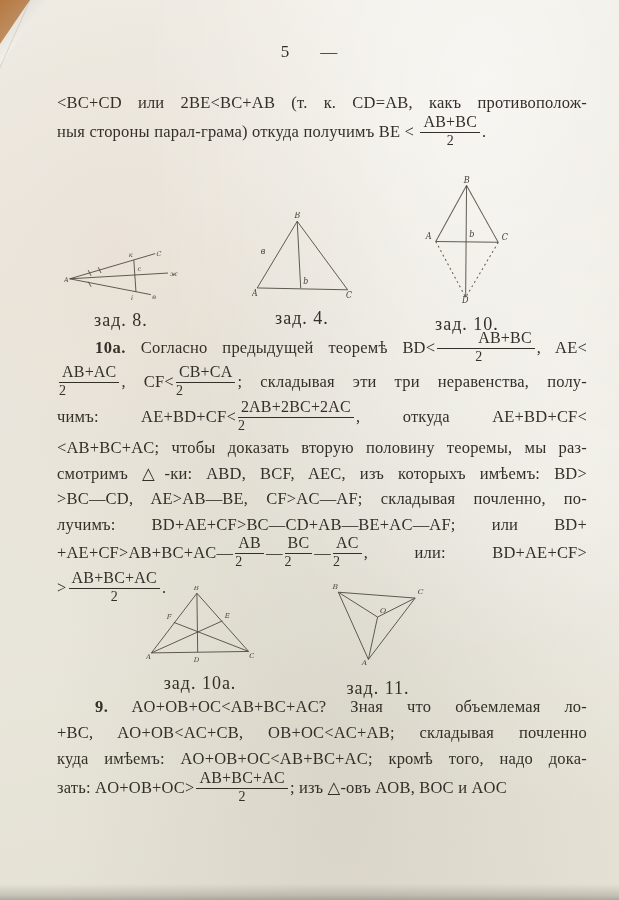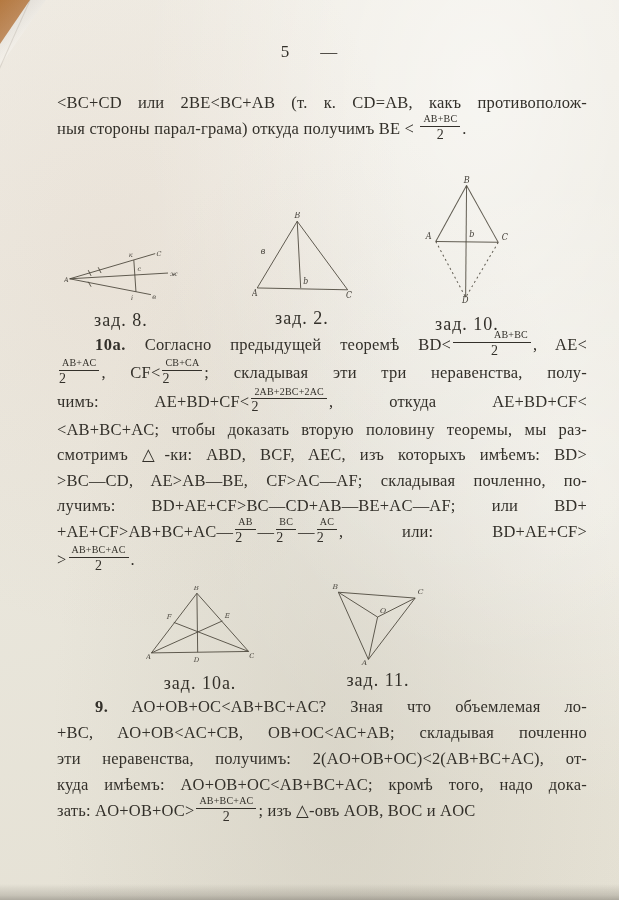--- a/index.html
+++ b/index.html
@@ -42,33 +42,33 @@
   #p11{top:694px;}
   .line{line-height:26px;white-space:nowrap;}
   #p10a .line{line-height:25.5px;}
   .line.jl{white-space:normal;text-align:justify;text-align-last:justify;height:auto;}
   .line.ind{text-indent:38px;}
   .line b{font-weight:bold;letter-spacing:0.5px;}
   .frac{
     display:inline-block;vertical-align:middle;text-align:center;
     line-height:1.05;margin:0 2px;position:relative;top:-2px;
   }
-  .frac .num{display:block;font-size:10px;padding:0 3px 1px;border-bottom:1.2px solid #33302a;}
+  .frac .num{display:block;font-size:16px;padding:0 3px 1px;border-bottom:1.2px solid #33302a;}
   .frac .den{display:block;font-size:14px;padding-top:1px;}
   .fig{position:absolute;}
   .fig svg{display:block;width:100%;}
   .fig svg line{stroke:#4c473c;stroke-width:1;vector-effect:non-scaling-stroke;opacity:0.88;}
   .fig svg line.dash{stroke-dasharray:2,3;}
   .fig svg text{font:italic 9px "DejaVu Serif",serif;fill:#45413a;}
   .figcap{text-align:center;font-size:18px;letter-spacing:1px;white-space:nowrap;}
   #f8{left:64px;top:250px;width:114px;}   #f8 svg{height:54px;}   #f8 .figcap{margin-top:6px;}
   #f9{left:252px;top:212px;width:100px;}  #f9 svg{height:88px;}   #f9 .figcap{margin-top:8px;}
   #f10{left:424px;top:176px;width:86px;}  #f10 svg{height:128px;} #f10 .figcap{margin-top:10px;}
   #f10a{left:146px;top:586px;width:108px;}#f10a svg{height:80px;} #f10a .figcap{margin-top:7px;}
-  #f11{left:330px;top:582px;width:96px;}  #f11 svg{height:84px;}  #f11 .figcap{margin-top:4px;}
+  #f11{left:330px;top:582px;width:96px;}  #f11 svg{height:84px;}  #f11 .figcap{margin-top:12px;}
 </style>
 </head>
 <body>
 
 <div class="page">
   <div class="corner"></div>
   <div class="corner-fold"></div>
   <div class="crease"></div>
 
   <div class="page-header">
@@ -104,21 +104,21 @@
         <line x1="6" y1="82" x2="52" y2="10"></line>
         <line x1="52" y1="10" x2="110" y2="84"></line>
         <line x1="6" y1="82" x2="110" y2="84"></line>
         <line x1="52" y1="10" x2="56" y2="82"></line>
         <text x="0" y="91">A</text>
         <text x="49" y="7">B</text>
         <text x="108" y="93">C</text>
         <text x="59" y="78">b</text>
         <text x="10" y="45">в</text>
       </svg>
-    <div class="figcap">зад. 2.</div>
+    <div class="figcap">зад. 4.</div>
   </div>
   <div class="fig" id="f10">
       <svg viewBox="0 0 95 135" preserveAspectRatio="none">
         <line x1="47" y1="10" x2="13" y2="69"></line>
         <line x1="47" y1="10" x2="82" y2="70"></line>
         <line x1="13" y1="69" x2="82" y2="70"></line>
         <line x1="47" y1="10" x2="46" y2="128"></line>
         <line x1="13" y1="69" x2="46" y2="128" class="dash"></line>
         <line x1="82" y1="70" x2="46" y2="128" class="dash"></line>
         <text x="44" y="7">B</text>
@@ -171,19 +171,18 @@
         <text x="105" y="17">C</text>
         <text x="38" y="114">A</text>
         <text x="60" y="42">O</text>
       </svg>
     <div class="figcap">зад. 11.</div>
   </div>
 
   <div class="para" id="p11">
       <div class="line jl ind"><b>9.</b> AO+OB+OC&lt;AB+BC+AC? Зная что объемлемая ло-</div>
       <div class="line jl">+BC, AO+OB&lt;AC+CB, OB+OC&lt;AC+AB; складывая почленно</div>
-      <div class="line jl">эти неравенства, получимъ: 2(AO+OB+OC)&lt;2(AB+BC+AC), от-</div>
       <div class="line jl">куда имѣемъ: AO+OB+OC&lt;AB+BC+AC; кромѣ того, надо дока-</div>
       <div class="line">зать: AO+OB+OC&gt;<span class="frac"><span class="num">AB+BC+AC</span><span class="den">2</span></span>; изъ △-овъ AOB, BOC и AOC</div>
     </div>
 
   <div class="bottom-edge"></div>
 </div>
 
 </body></html>

